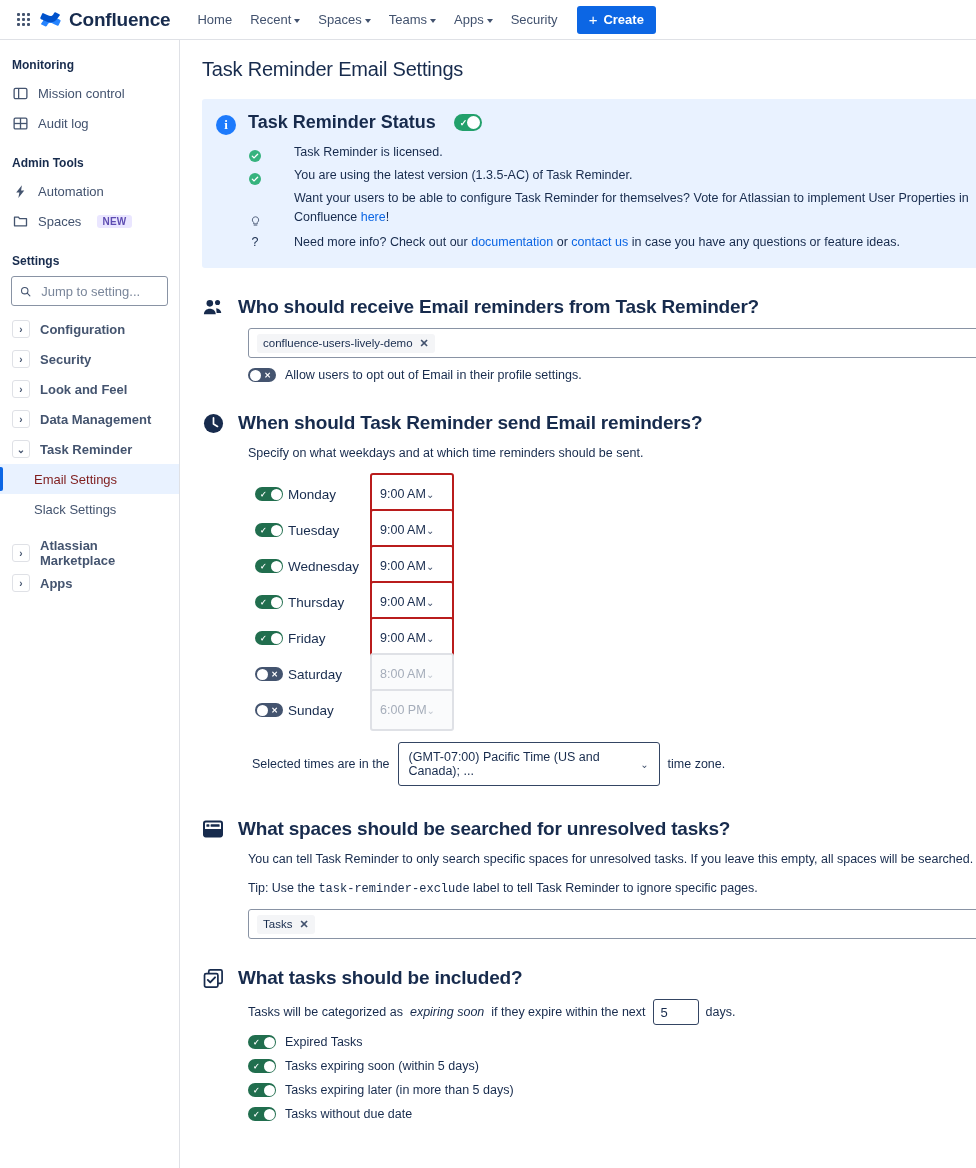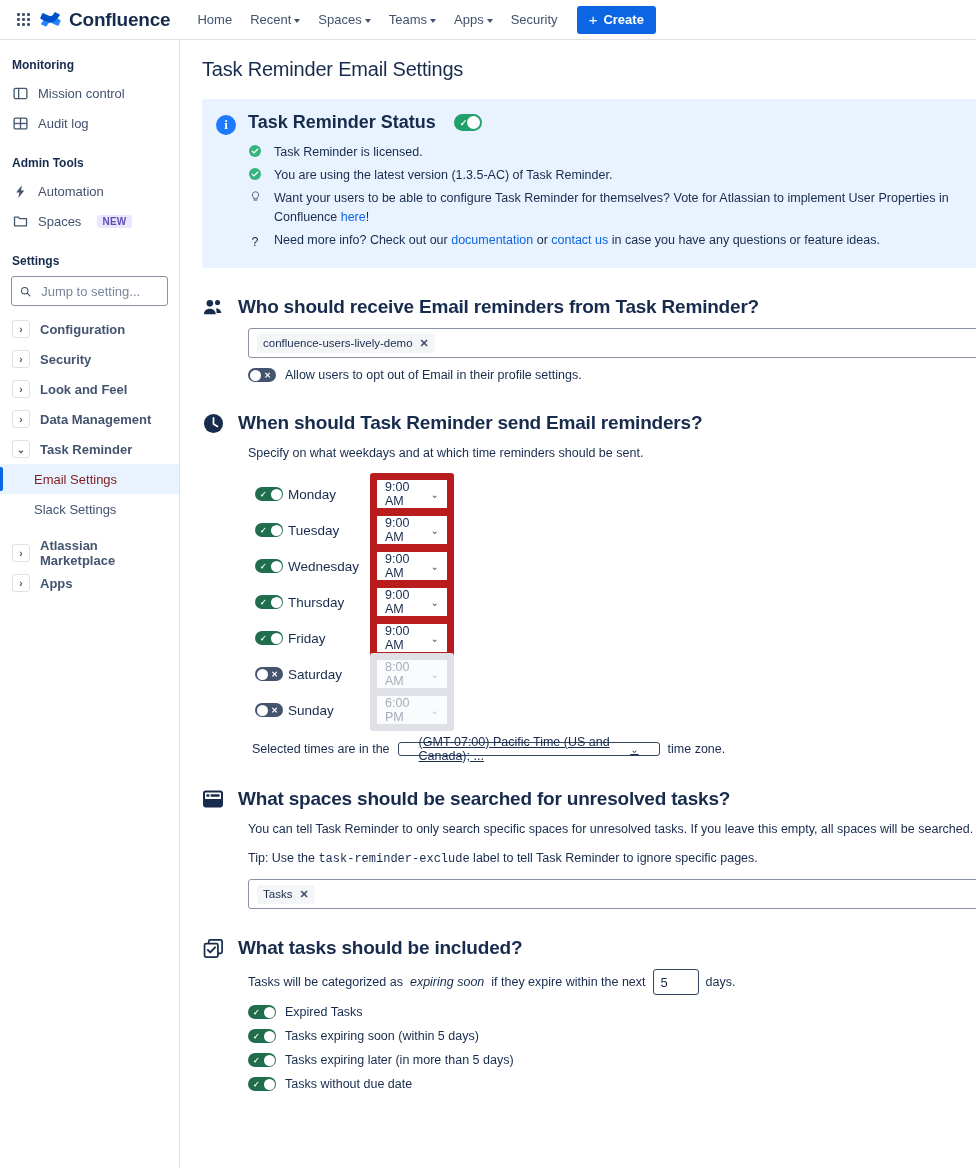--- a/index.html
+++ b/index.html
@@ -121,21 +121,21 @@
     width:20px;height:20px;border-radius:50%;
     background:#1D7AFC; color:#fff;
     display:flex;align-items:center;justify-content:center;
     font-size:13px; font-weight:700; font-family:"Liberation Serif",serif;
     flex:0 0 20px; margin-top:3px;
   }
   .status-body{ flex:1;}
   .status-head{ display:flex; align-items:center; gap:18px; margin-bottom:8px;}
   .status-head h2{ font-size:18px; font-weight:600; color:#172B4D; margin:0;}
   .status-line{
-    display:flex; align-items:flex-start; gap:12px;
+    display:flex; align-items:flex-end; gap:32px;
     font-size:12.5px; color:#172B4D; line-height:19px; padding:2px 0;
   }
   .status-line .li{ width:14px; flex:0 0 14px; display:flex;align-items:center;justify-content:center; margin-top:2px;}
   .tick{ width:12px;height:12px;border-radius:50%;background:#36B37E;display:flex;align-items:center;justify-content:center;}
   .tick svg{ display:block;}
   a.link{ color:#0C66E4; text-decoration:none; cursor:pointer;}
 
   
   .section{ margin-bottom:6px;}
   .sec-head{ display:flex; align-items:center; gap:14px; margin-bottom:10px;}
@@ -183,34 +183,34 @@
   .toggle.big .mark{ left:6px; top:4.5px; font-size:9px;}
 
   .opt-row{ display:flex; align-items:center; gap:9px; font-size:12.5px; color:#172B4D; margin-top:10px;}
 
   
   .days{ margin-top:14px;}
   .day-row{ display:flex; align-items:center; height:36px;}
   .day-row .tgl-cell{ width:40px; display:flex; align-items:center; padding-left:7px;}
   .day-row .day-name{ width:82px; font-size:13.5px; color:#172B4D;}
   .select{
-    width:84px; height:42px; border:7px solid #b91c1c; border-radius:3px;
+    width:84px; height:42px; border:2px solid #b91c1c; border-radius:3px;
     background:#fff; display:flex; align-items:center; justify-content:flex-start;
     padding:0 8px; font-size:12.5px; color:#172B4D; cursor:pointer;
   }
   .select.disabled{ border-color:#DFE1E6; background:#FAFBFC; color:#A5ADBA; cursor:default;}
   .chev{ font-size:10px; color:#42526E;}
   .select.disabled .chev{ color:#C1C7D0;}
 
   .tz-row{ display:flex; align-items:center; gap:8px; margin-top:14px; margin-bottom:32px; padding-left:4px;}
   .tz-row .lbl{ font-size:12.5px; color:#172B4D;}
   .tz-select{
-    width:262px; height:14px; border:1px solid #344563; border-radius:3px;
+    width:262px; height:44px; border:1px solid #344563; border-radius:3px;
     background:#fff; display:flex; align-items:center; justify-content:space-between;
-    padding:0 20px; font-size:12.5px; color:#172B4D; cursor:pointer;text-decoration:underline;
+    padding:0 10px; font-size:12.5px; color:#172B4D; cursor:pointer;
   }
 
   .days-input{
     width:46px; height:26px; border:1px solid #344563; border-radius:3px;
     font-family:"Liberation Sans",sans-serif; font-size:13px; color:#172B4D;
     padding:0 7px; outline:none; background:#fff; vertical-align:middle;
   }
   .inline-line{ display:flex; align-items:center; gap:7px; font-size:12.5px; color:#172B4D; margin-bottom:4px;}
   em{ font-style:italic;}
 </style>

